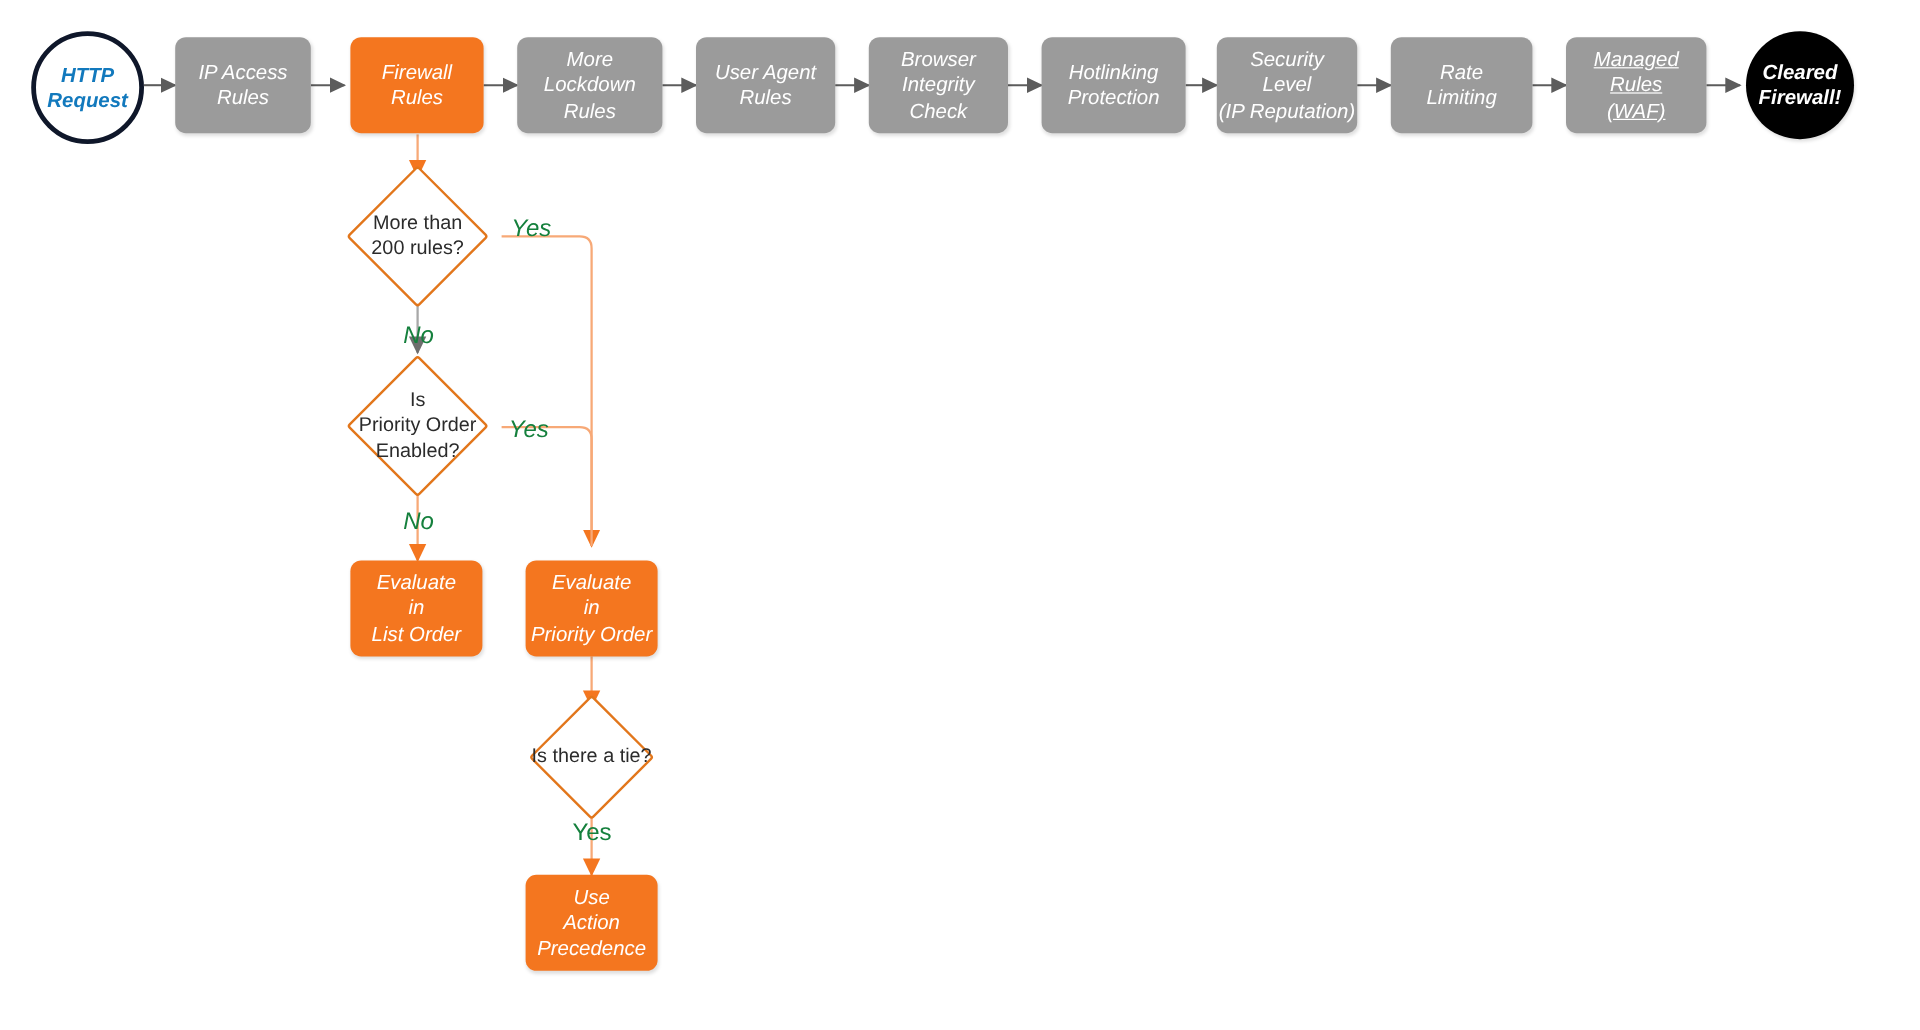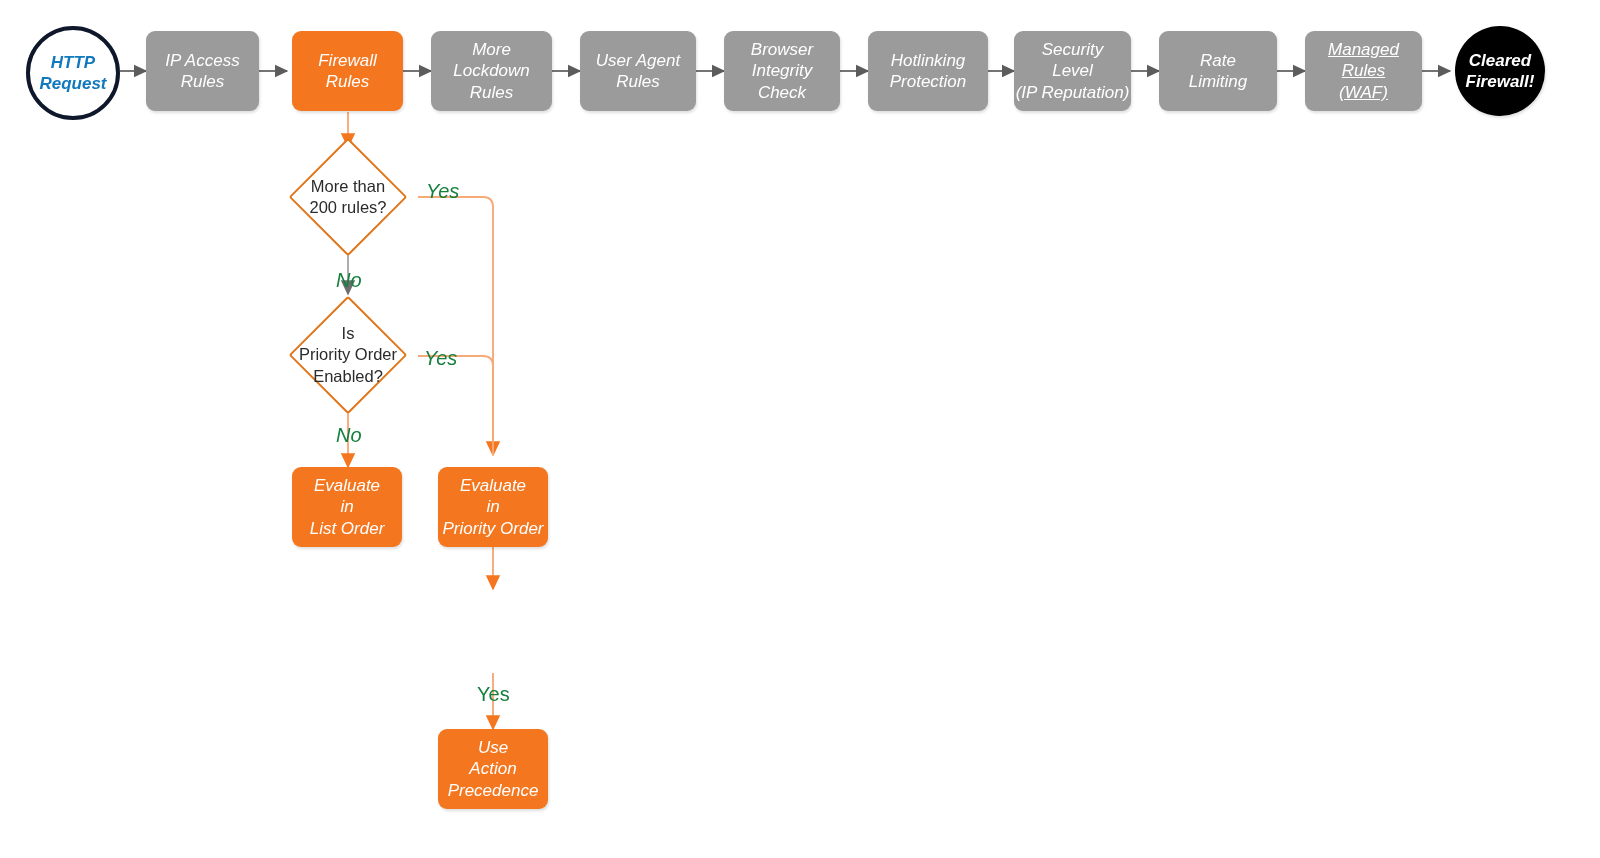--- a/index.html
+++ b/index.html
@@ -236,20 +236,24 @@
 200 rules?</div>
   </div>
 
   <div class="diamond" style="left:278px; top:306px; width:140px; height:98px;">
     <div class="shape" style="width:84px; height:84px;"></div>
     <div class="dlabel">Is
 Priority Order
 Enabled?</div>
   </div>
 
+  <div class="diamond" style="left:427px; top:588px; width:132px; height:86px;">
+    <div class="shape" style="width:74px; height:74px;"></div>
+    <div class="dlabel">Is there a tie?</div>
+  </div>
 
   <div class="edge-label" style="left:426px; top:180px;">Yes</div>
 
   <div class="edge-label" style="left:336px; top:269px;">No</div>
 
   <div class="edge-label" style="left:424px; top:347px;">Yes</div>
 
   <div class="edge-label" style="left:336px; top:424px;">No</div>
 
   <div class="edge-label upright" style="left:477px; top:683px;">Yes</div>

